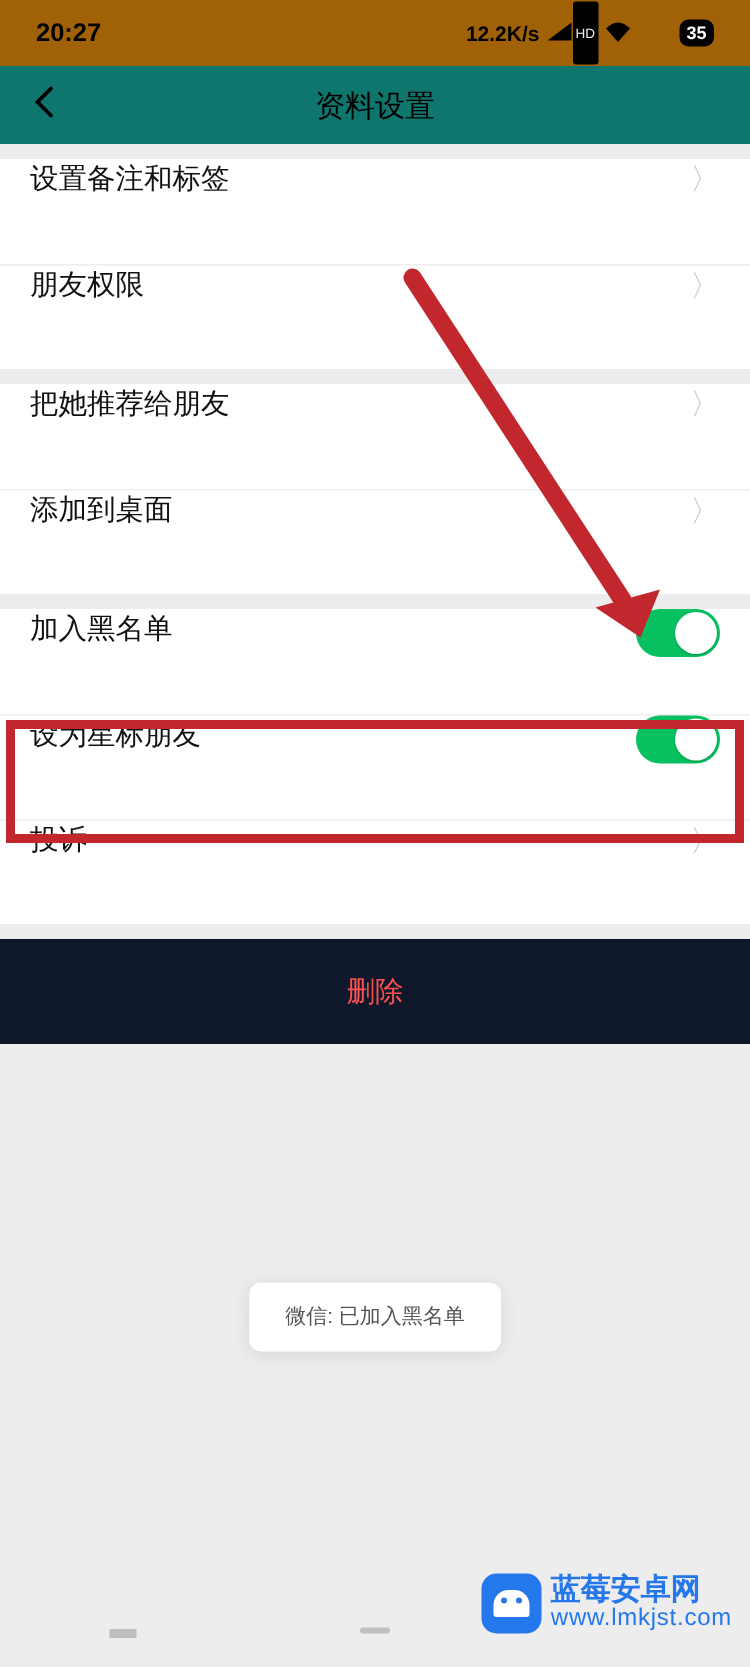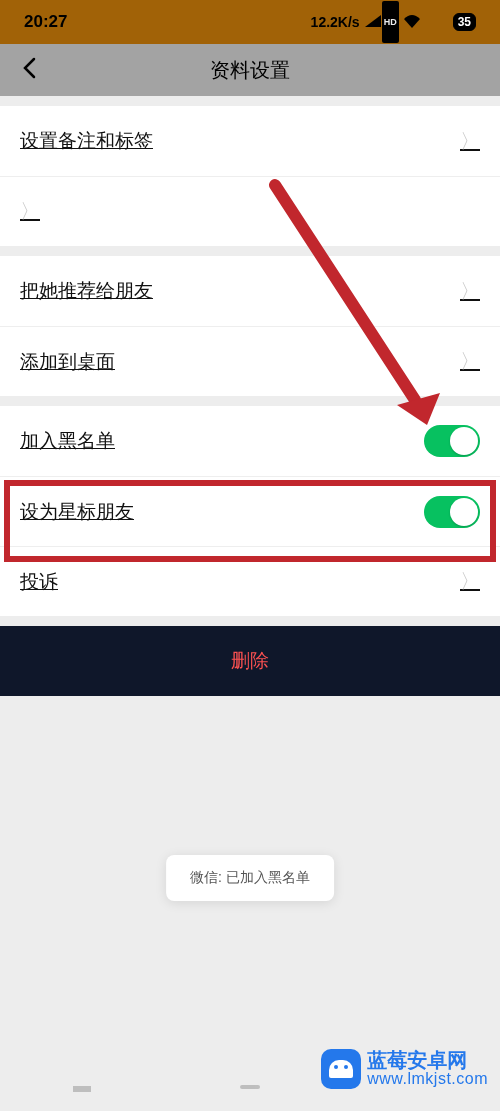--- a/index.html
+++ b/index.html
@@ -16,42 +16,40 @@
       display: flex;
       align-items: center;
       justify-content: space-between;
       padding: 0 24px;
       font-size: 17px;
       font-weight: 600;
       color: #000;
       background: #a16207;
     }
     .status-right { display: flex; align-items: center; gap: 4px; font-size: 14px; }
-    .hd-icon { font-size: 9px; font-weight: 700; background: #000; color: #ededed; padding: 16px 2px; border-radius: 2px; margin-left: -4px; vertical-align: super; }
+    .hd-icon { font-size: 9px; font-weight: 400; background: #000; color: #ededed; padding: 16px 2px; border-radius: 2px; margin-left: -4px; vertical-align: super; }
     .battery { display: inline-flex; align-items: center; border: 1px solid #000; border-radius: 6px; padding: 1px 4px; font-size: 12px; background: #000; color: #fff; font-weight: 600; margin-left: 28px; }
     .nav-bar {
       height: 52px;
       display: flex;
       align-items: center;
       position: relative;
-      background: #a3a3a3;
+      background: #0f766e;
     }
     .back-btn { position: absolute; left: 14px; cursor: pointer; padding: 8px; }
     .nav-title { flex: 1; text-align: center; font-size: 20px; color: #000; font-weight: 400; }
     .section { background: #fff; margin-top: 10px; }
     .row {
       display: flex;
-      align-items: center;
       padding: 0 20px;
       height: 70px;
       font-size: 19px;
       color: #111;
       cursor: pointer;
       position: relative;
-      text-decoration: underline;
     }
     .row + .row { border-top: 1px solid #eee; }
     .row-label { flex: 1; }
     .chevron { color: #c8c8c8; font-size: 20px; }
     .toggle {
       width: 56px;
       height: 32px;
       border-radius: 16px;
       position: relative;
     }
@@ -179,20 +177,21 @@
   </div>
   <div class="nav-title">资料设置</div>
 </div>
 
 <div class="section">
   <div class="row">
     <span class="row-label">设置备注和标签</span>
     <span class="chevron">〉</span>
   </div>
   <div class="row">
+    <span class="row-label">朋友权限</span>
     <span class="chevron">〉</span>
   </div>
 </div>
 
 <div class="section">
   <div class="row">
     <span class="row-label">把她推荐给朋友</span>
     <span class="chevron">〉</span>
   </div>
   <div class="row">

